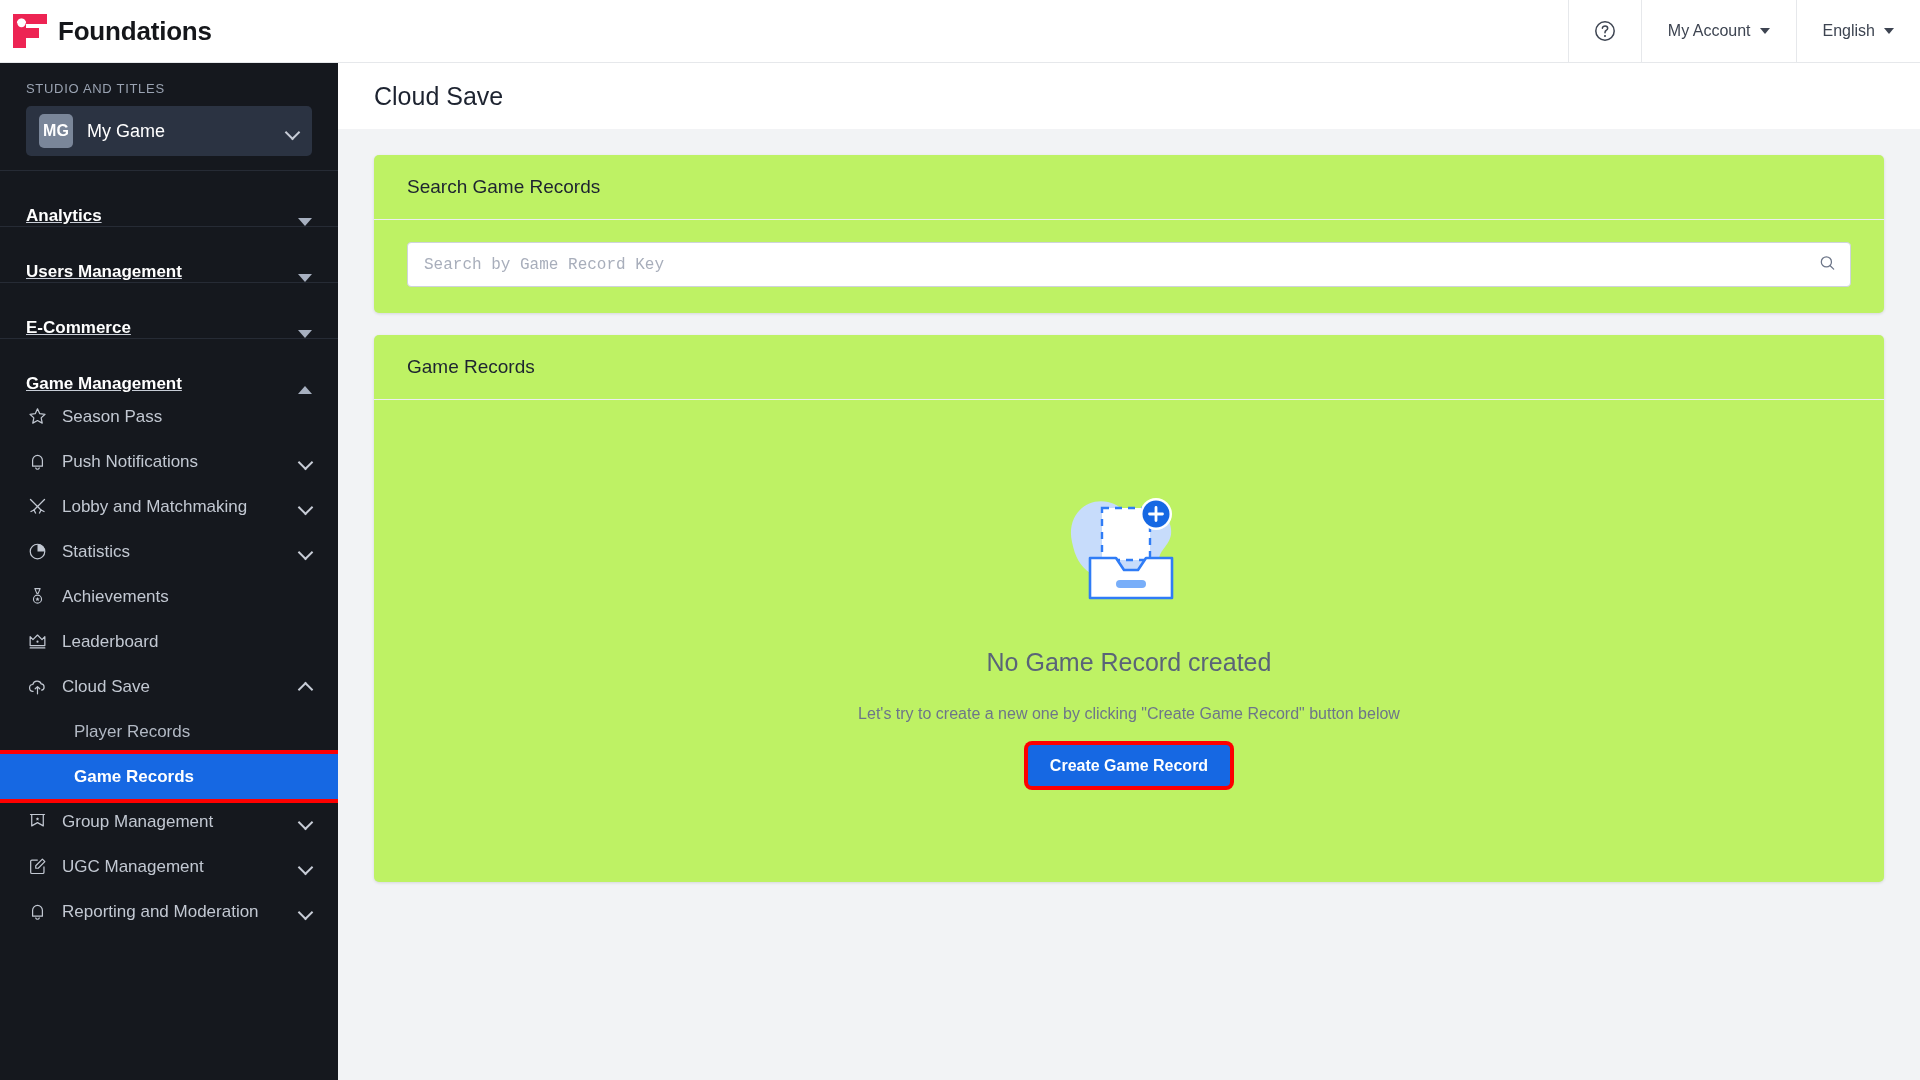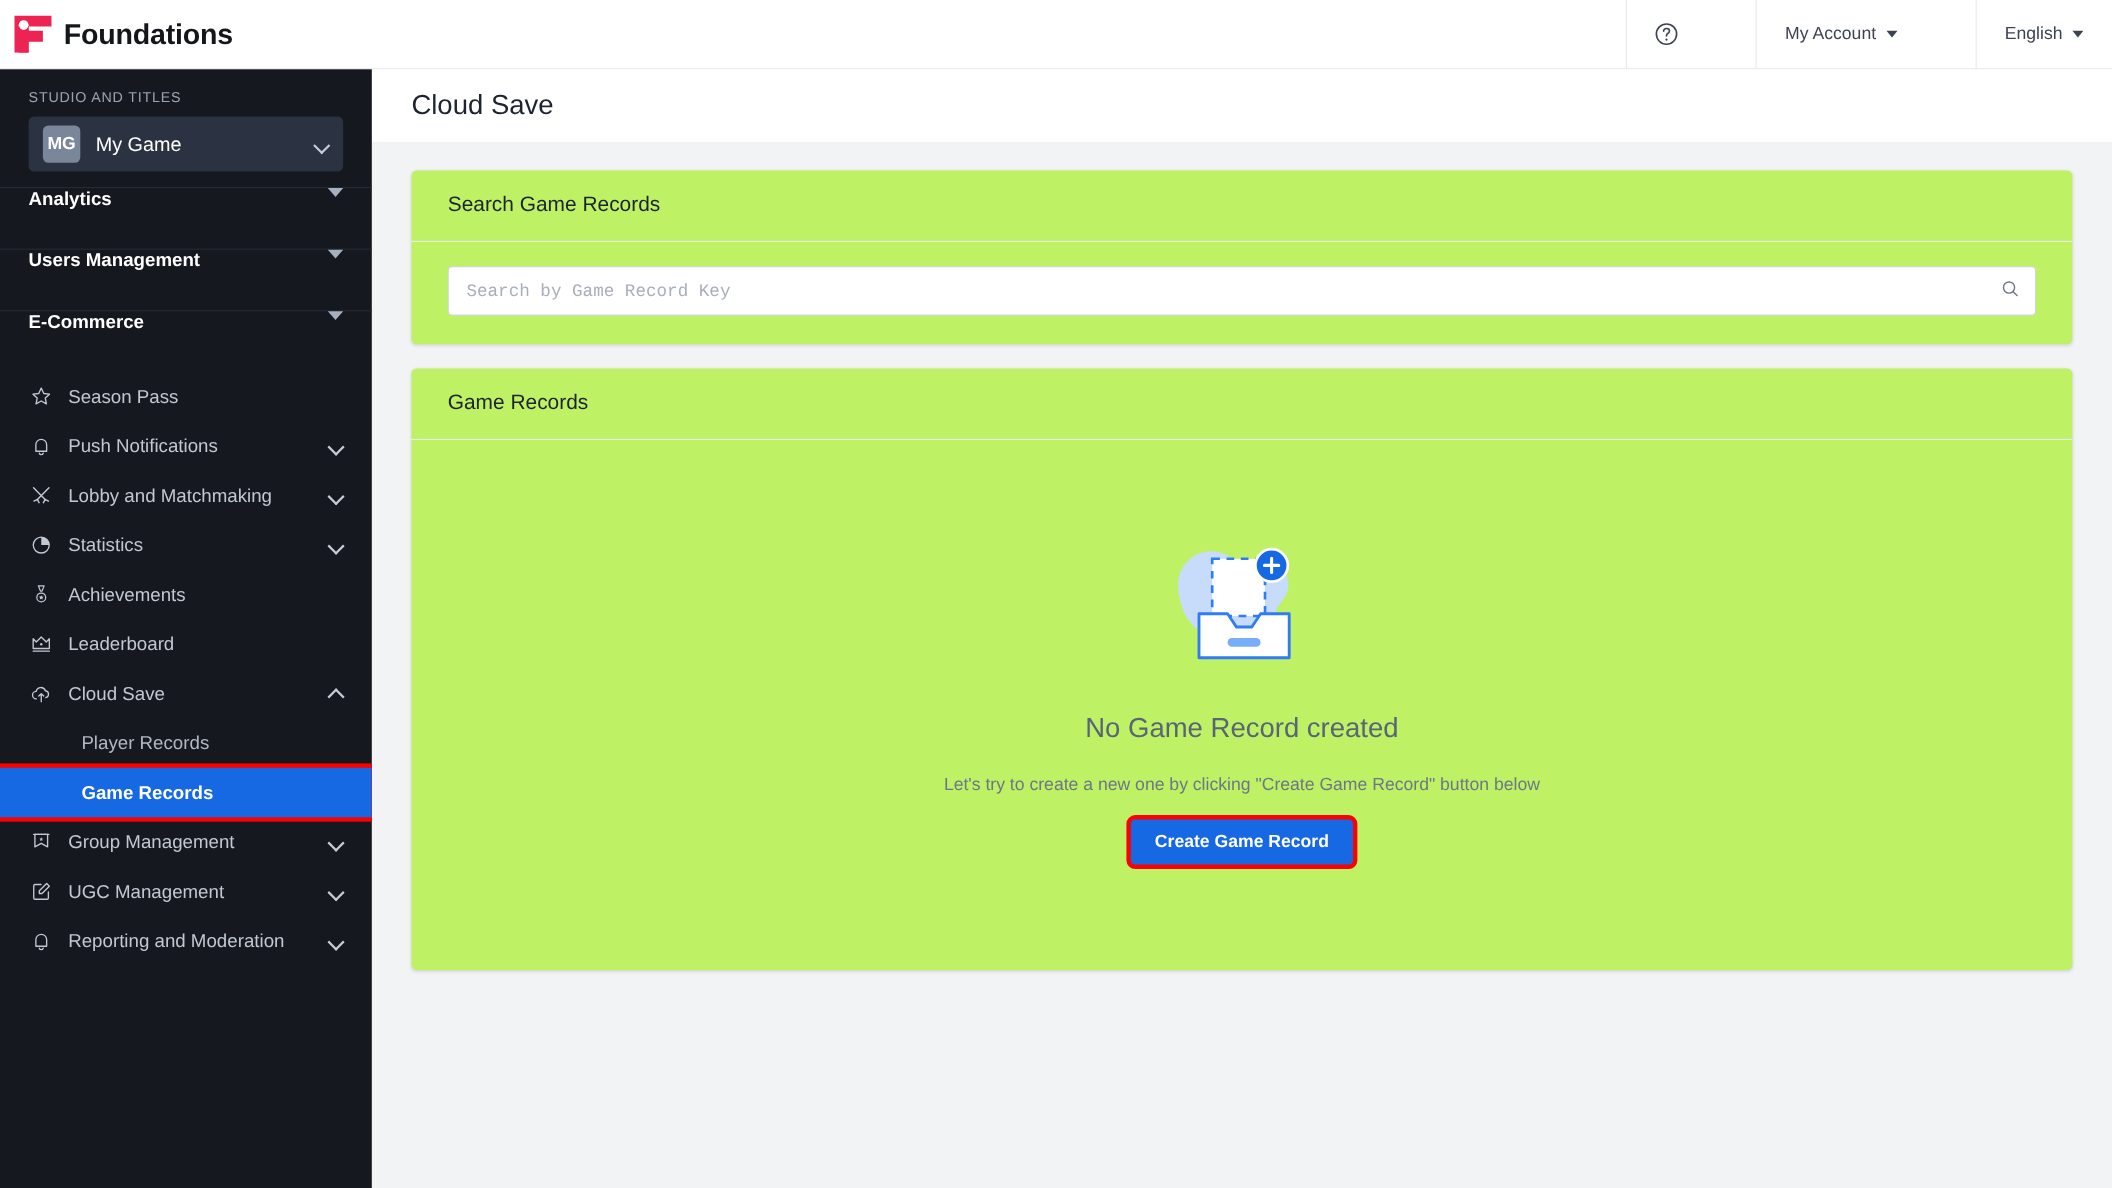--- a/index.html
+++ b/index.html
@@ -18,21 +18,21 @@
     border-bottom: 1px solid #e6e8eb;
   }
   .brand { display: flex; align-items: center; gap: 11px; padding-left: 13px; }
   .logo-mark { width: 34px; height: 34px; display: block; }
   .brand-name { font-size: 26px; font-weight: bold; color: #14161a; letter-spacing: -0.2px; }
 
   .topright { display: flex; align-items: stretch; height: 63px; }
   .tr-cell {
     display: flex; align-items: center; justify-content: center; gap: 9px;
     padding: 0 26px; border-left: 1px solid #e6e8eb;
-    font-size: 16px; color: #3d4451; cursor: pointer; margin-left: 45px;
+    font-size: 16px; color: #3d4451; cursor: pointer;
   }
   .tr-cell.help { padding: 0 24px; }
   .caret-down-sm { width: 0; height: 0; border-left: 5px solid transparent; border-right: 5px solid transparent; border-top: 6px solid #3d4451; }
 
   
   .body-row { flex: 1; display: flex; min-height: 0; }
 
   
   .sidebar {
     width: 338px; flex: 0 0 338px; background: #15181e; color: #c7ccd6;
@@ -51,22 +51,22 @@
   .studio-name { font-size: 18px; color: #ffffff; font-weight: normal; flex: 1; }
   .thin-chevron { display: inline-block; width: 13px; height: 13px; position: relative; }
   .thin-chevron::before {
     content: ""; position: absolute; left: 1px; top: 2px; width: 9px; height: 9px;
     border-right: 2px solid #c7ccd6; border-bottom: 2px solid #c7ccd6;
     transform: rotate(45deg);
   }
   .thin-chevron.up::before { transform: rotate(-135deg); top: 4px; }
 
   .nav-section {
-    height: 56px; display: flex; align-items: flex-start; justify-content: space-between;
-    padding: 0 26px; border-top: 1px solid #262b35; cursor: pointer;
+    height: 56px; display: flex; align-items: flex-end; justify-content: space-between;
+    padding: 0 26px; border-top: 1px solid #262b35; cursor: pointer; text-decoration: underline;
   }
   .nav-section-label { font-size: 17px; font-weight: bold; color: #ffffff; }
   .tri-down { width: 0; height: 0; border-left: 7px solid transparent; border-right: 7px solid transparent; border-top: 8px solid #a7b0c0; }
   .tri-up { width: 0; height: 0; border-left: 7px solid transparent; border-right: 7px solid transparent; border-bottom: 8px solid #a7b0c0; }
 
   .nav-item {
     height: 45px; display: flex; align-items: center; padding: 0 26px; gap: 14px;
     cursor: pointer; color: #c2c8d2; font-size: 17px;
   }
   .nav-item .ico { width: 22px; height: 22px; flex: 0 0 22px; display: flex; align-items: center; justify-content: center; }
@@ -167,20 +167,24 @@
       <div class="nav-section">
         <span class="nav-section-label">Users Management</span>
         <span class="tri-down"></span>
       </div>
 
       <div class="nav-section">
         <span class="nav-section-label">E-Commerce</span>
         <span class="tri-down"></span>
       </div>
 
+      <div class="nav-section">
+        <span class="nav-section-label">Game Management</span>
+        <span class="tri-up"></span>
+      </div>
 
       <div class="nav-item">
         <span class="ico">
           <svg width="21" height="21" viewBox="0 0 24 24">
               <path d="M12 3.2l2.6 5.6 6 .7-4.4 4.1 1.2 6-5.4-3-5.4 3 1.2-6-4.4-4.1 6-.7z" fill="none" stroke="#c2c8d2" stroke-width="1.4" stroke-linejoin="round"></path>
             </svg>
         </span>
         <span class="lbl">Season Pass</span>
       </div>
 

